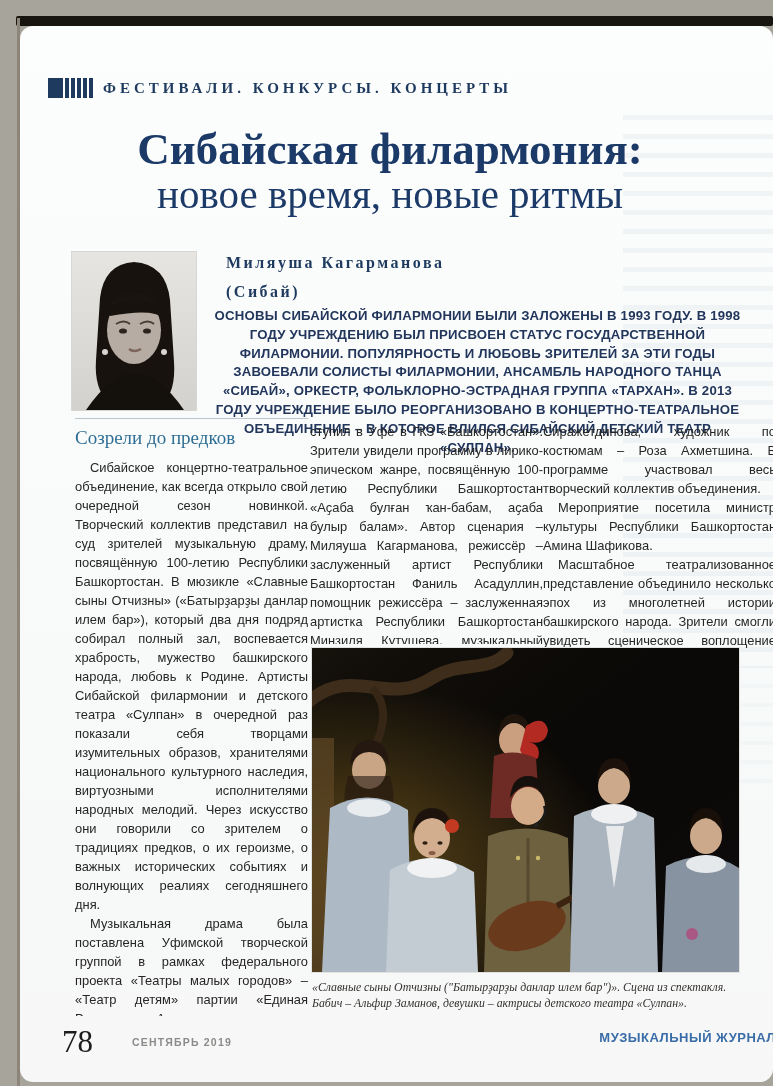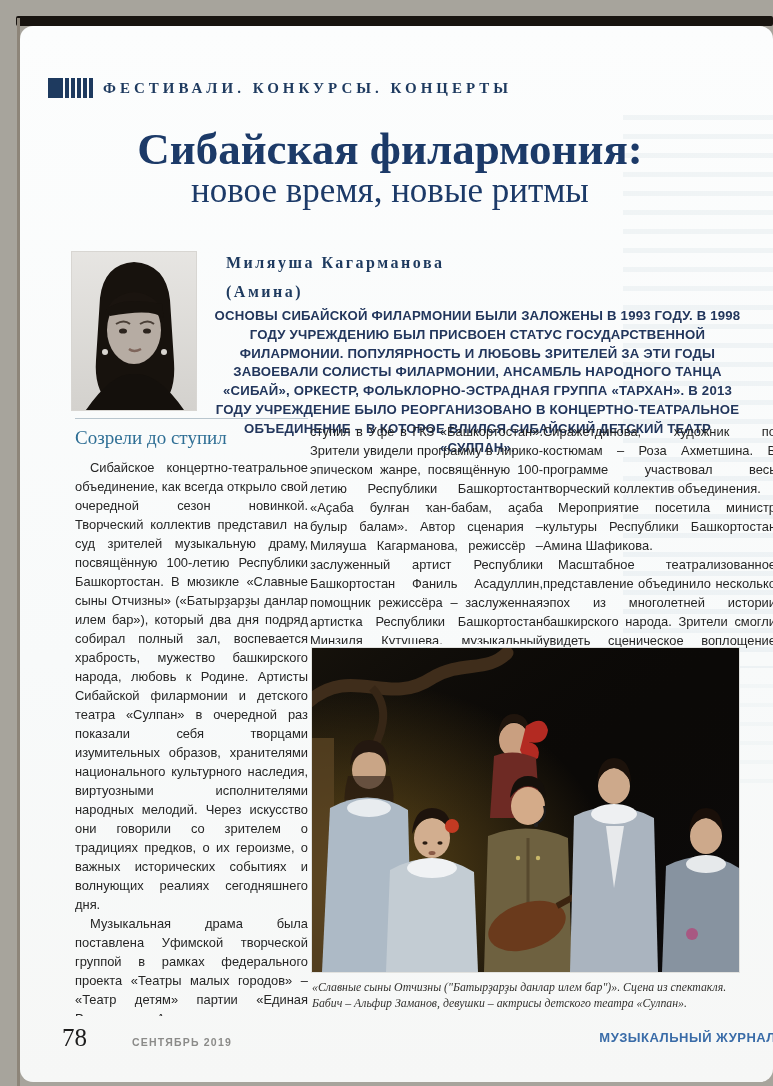--- a/index.html
+++ b/index.html
@@ -13,21 +13,21 @@
   .kicker{position:absolute;left:28px;top:52px;display:flex;align-items:center;gap:10px;}
   .kicker-icon{display:flex;align-items:flex-end;gap:2px;height:20px;}
   .kicker-icon .blk{width:15px;height:20px;background:#1e3a5f;}
   .kicker-icon .bar{width:4px;height:20px;background:#1e3a5f;}
   .kicker-label{font-family:"Liberation Serif","DejaVu Serif",serif;color:#1e3a5f;
         font-size:15px;font-weight:700;letter-spacing:4px;}
   
   .title{position:absolute;left:20px;top:100px;width:700px;text-align:center;
         font-family:"Liberation Serif","DejaVu Serif",serif;color:#1c3a68;}
   .title .l1{font-size:45px;font-weight:700;line-height:1.04;}
-  .title .l2{font-size:35px;font-weight:400;line-height:1.05;}
+  .title .l2{font-size:41px;font-weight:400;line-height:1.05;}
   
   .portrait{position:absolute;left:52px;top:226px;width:124px;height:158px;background:#e3e1dd;
         box-shadow:0 0 0 1px #d8d6d2;}
   .author{position:absolute;left:185px;top:228px;font-family:"Liberation Serif","DejaVu Serif",serif;
         color:#1e3a5f;font-weight:700;margin-left:21px;}
   .author .name{font-size:16px;letter-spacing:2.5px;}
   .author .city{font-size:16px;letter-spacing:2.5px;margin-top:11px;}
   
   .lead{position:absolute;left:185px;top:281px;width:545px;
         font-family:Liberation Sans, sans-serif;color:#22365c;
@@ -43,21 +43,21 @@
   .col2{left:290px;top:396px;height:222px;overflow:hidden;}
   .col3{left:523px;top:396px;height:226px;overflow:hidden;}
   
   .stage{position:absolute;left:292px;top:622px;width:427px;height:324px;background:#0b0907;
         box-shadow:0 0 0 1px #e2e2df;}
   .caption{position:absolute;left:292px;top:954px;width:438px;
         font-family:"Liberation Serif","DejaVu Serif",serif;font-style:italic;
         font-size:11.8px;line-height:15.5px;color:#33322f;}
   
   .footer-num{position:absolute;left:42px;top:998px;font-family:"Liberation Serif","DejaVu Serif",serif;
-        font-size:25px;color:#1c1c1c;}
+        font-size:31px;color:#1c1c1c;}
   .footer-issue{position:absolute;left:112px;top:1010px;font-size:10.5px;color:#8b8b89;letter-spacing:1.2px;font-weight:bold;}
   .footer-journal{position:absolute;right:-3px;top:1004px;font-size:13px;font-weight:700;color:#3a6ca8;
         letter-spacing:.5px;white-space:nowrap;}
   
   .ghost{position:absolute;right:0;top:82px;width:150px;height:560px;opacity:.55;
         background:repeating-linear-gradient(180deg,rgba(104,140,162,0) 0px,rgba(104,140,162,0) 7px,
           rgba(104,140,162,.14) 7px,rgba(104,140,162,.14) 12px,rgba(104,140,162,0) 12px,rgba(104,140,162,0) 19px);
         filter:blur(.6px);}
   .ghost2{position:absolute;right:0;top:650px;width:120px;height:120px;opacity:.35;
         background:repeating-linear-gradient(180deg,rgba(104,140,162,0) 0 8px,
@@ -112,27 +112,27 @@
         <ellipse cx="75" cy="79" rx="4" ry="2.6" fill="#2c241e"></ellipse>
         <path d="M57,97 q5,4 12,0" stroke="#7e655b" stroke-width="2.4" fill="none"></path>
         <circle cx="33" cy="100" r="3" fill="#d8d4cf"></circle>
         <circle cx="92" cy="100" r="3" fill="#d8d4cf"></circle>
         <path d="M14,158 Q40,120 62,122 Q86,120 112,158 Z" fill="#14100c"></path>
       </svg>
     </div>
 
     <div class="author">
       <div class="name">Миляуша Кагарманова</div>
-      <div class="city">(Амина)</div>
+      <div class="city">(Сибай)</div>
     </div>
 
     <div class="lead">ОСНОВЫ СИБАЙСКОЙ ФИЛАРМОНИИ БЫЛИ ЗАЛОЖЕНЫ В 1993 ГОДУ. В 1998 ГОДУ УЧРЕЖДЕНИЮ БЫЛ ПРИСВОЕН СТАТУС ГОСУДАРСТВЕННОЙ ФИЛАРМОНИИ. ПОПУЛЯРНОСТЬ И ЛЮБОВЬ ЗРИТЕЛЕЙ ЗА ЭТИ ГОДЫ ЗАВОЕВАЛИ СОЛИСТЫ ФИЛАРМОНИИ, АНСАМБЛЬ НАРОДНОГО ТАНЦА «СИБАЙ», ОРКЕСТР, ФОЛЬКЛОРНО-ЭСТРАДНАЯ ГРУППА «ТАРХАН». В 2013 ГОДУ УЧРЕЖДЕНИЕ БЫЛО РЕОРГАНИЗОВАНО В КОНЦЕРТНО-ТЕАТРАЛЬНОЕ ОБЪЕДИНЕНИЕ – В КОТОРОЕ ВЛИЛСЯ СИБАЙСКИЙ ДЕТСКИЙ ТЕАТР «СУЛПАН».</div>
 
     <div class="col col1">
-      <div class="sec-head">Созрели до ступил</div>
+      <div class="sec-head">Созрели до предков</div>
       <p>Сибайское концертно-театральное объединение, как всегда открыло свой очередной сезон новинкой. Творческий коллектив представил на суд зрителей музыкальную драму, посвящённую 100-летию Республики Башкортостан. В мюзикле «Славные сыны Отчизны» («Батырҙарҙы данлар илем бар»), который два дня подряд собирал полный зал, воспевается храбрость, мужество башкирского народа, любовь к Родине. Артисты Сибайской филармонии и детского театра «Сулпан» в очередной раз показали себя творцами изумительных образов, хранителями национального культурного наследия, виртуозными исполнителями народных мелодий. Через искусство они говорили со зрителем о традициях предков, о их героизме, о важных исторических событиях и волнующих реалиях сегодняшнего дня.</p>
       <p>Музыкальная драма была поставлена Уфимской творческой группой в рамках федерального проекта «Театры малых городов» – «Театр детям» партии «Единая Россия». Автор мюзикла – заслуженный работник культуры Российской Федерации, заслуженный деятель искусств Республики Башкортостан Наиль Гаитбаев, режиссёр – заслуженный деятель искусств Республики Башкортостан Рустем Хакимов, композитор – заслуженный деятель искусств Республики Башкортостан, народный артист Республики Башкортостан Нур Даутов, балетмейстер – Заслуженная артистка Республики Башкортостан Сулпан Аскарова, художник-постановщик – Рустам Баймухаметов, художник по костюмам – Айгуль Байрамгулова.</p>
 
     </div>
 
     <div class="col col2">
       <p class="cont">ступил в Уфе в ГКЗ «Башкортостан». Зрители увидели программу в лирико-эпическом жанре, посвящённую 100-летию Республики Башкортостан «Аҫаба булған ҡан-бабам, аҫаба булыр балам». Автор сценария – Миляуша Кагарманова, режиссёр – заслуженный артист Республики Башкортостан Фаниль Асадуллин, помощник режиссёра – заслуженная артистка Республики Башкортостан Минзиля Кутушева, музыкальный руководитель – заслуженный работник культуры Республики Башкортостан Рамиль Туйсин, музыкальный редактор – Дим Шарафиев, художник-постановщик – Юлия</p>
     </div>
 
     <div class="col col3">

